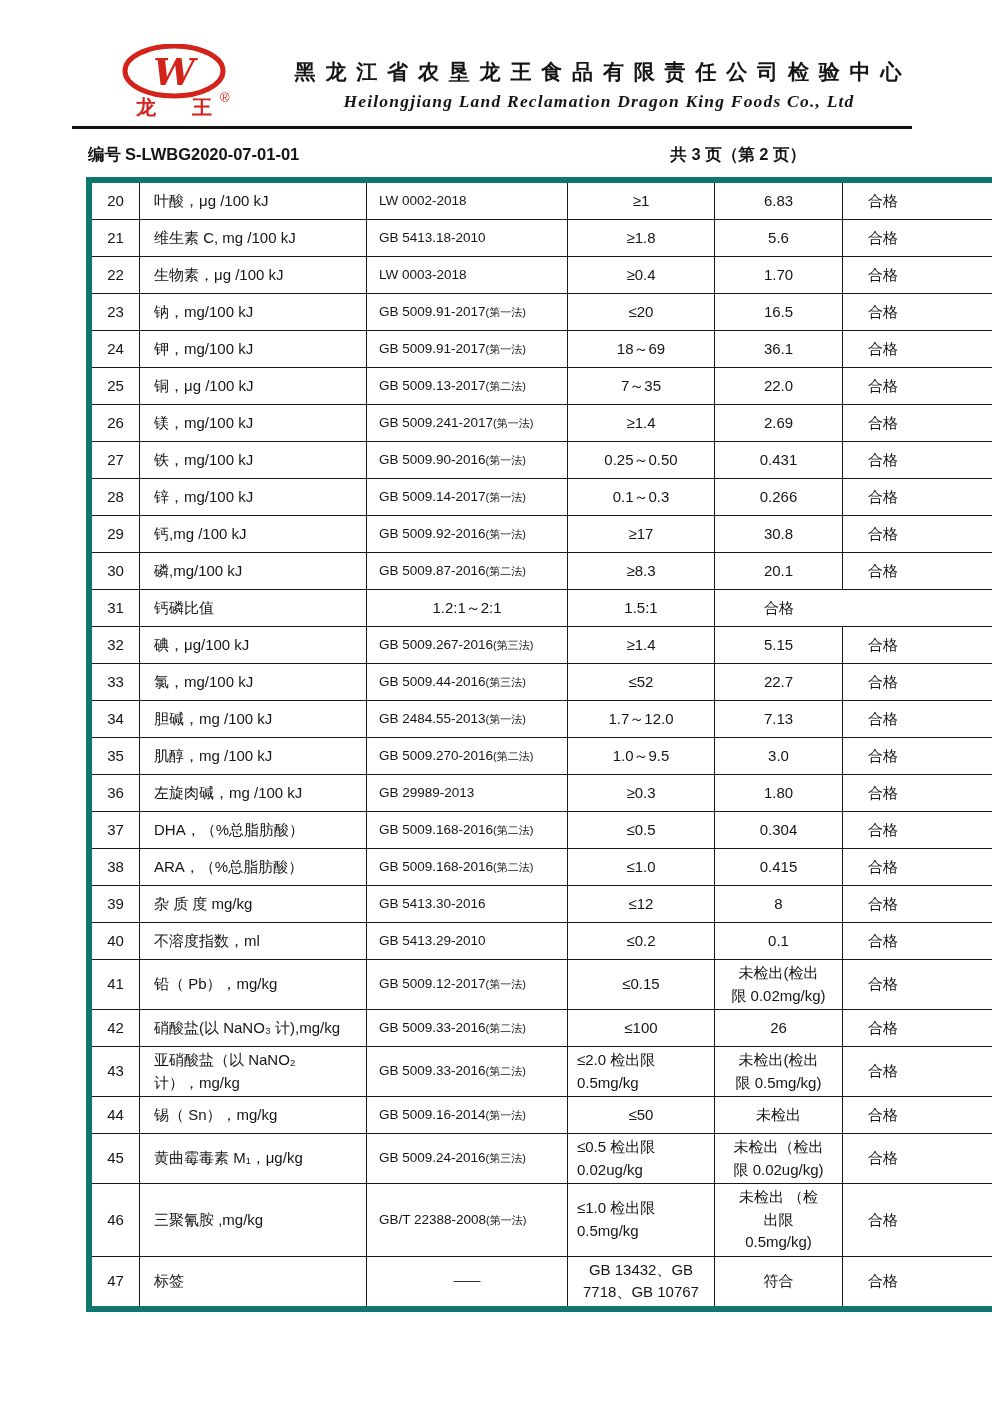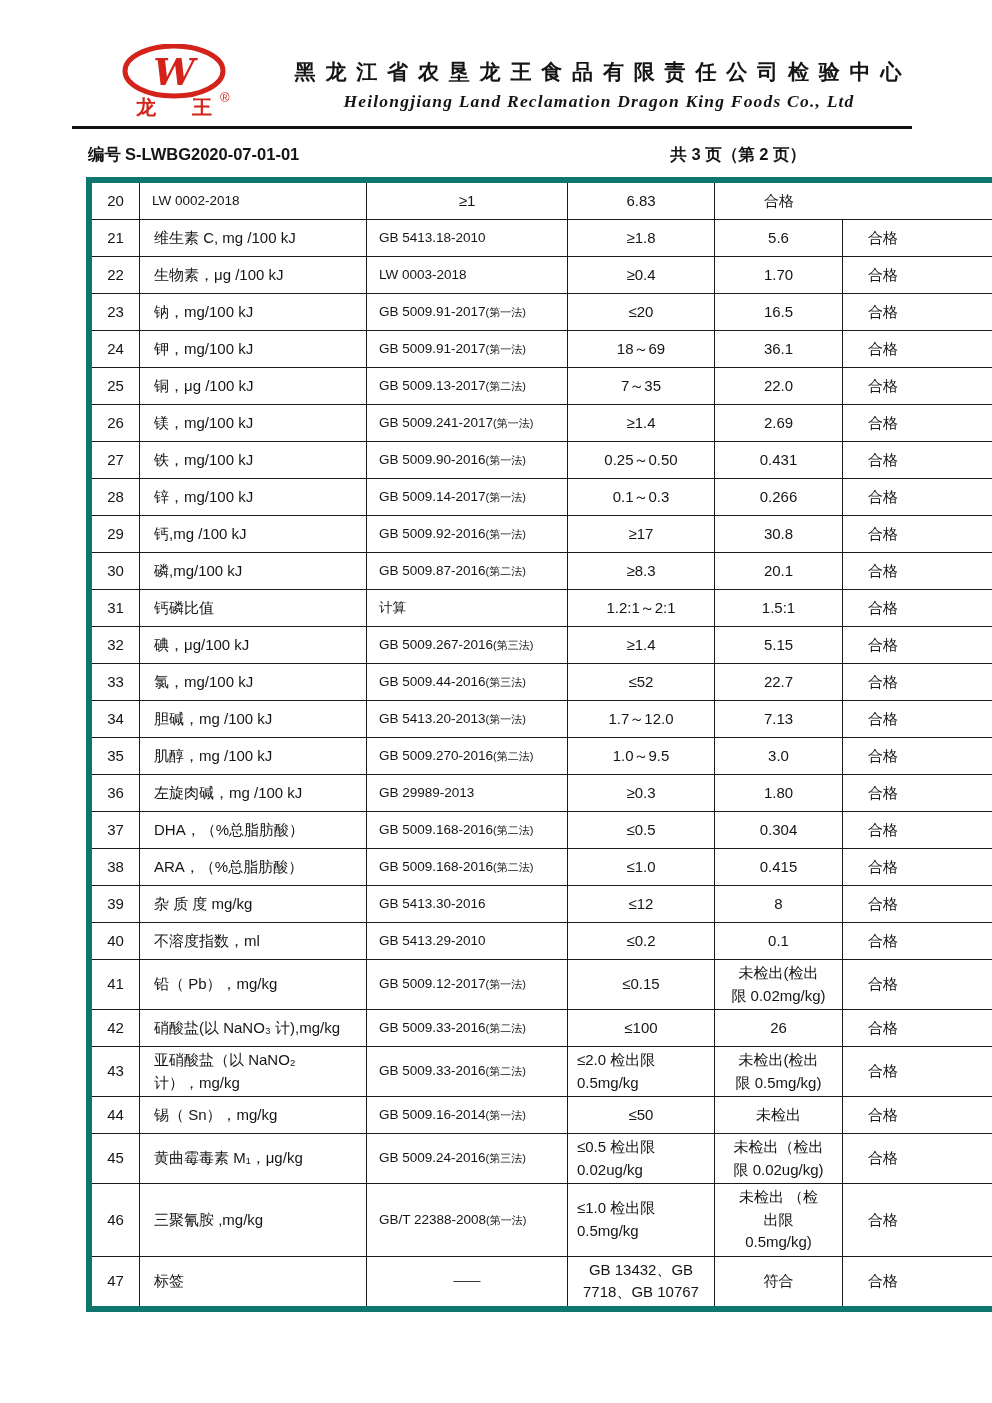--- a/index.html
+++ b/index.html
@@ -86,20 +86,21 @@
   <div class="meta">
     <div class="no-wrap">
       <span>编号</span><span>S-LWBG2020-07-01-01</span>
     </div>
     <div>共 3 页（第 2 页）</div>
   </div>
 
   <div class="report-table" id="report-table">
       <div class="tr">
       <div class="td c-no">20</div>
+      <div class="td c-item">叶酸，μg /100 kJ</div>
       <div class="td c-method"><span class="method-text">LW 0002-2018</span><span class="method-note"></span></div>
       <div class="td c-limit">≥1</div>
       <div class="td c-result">6.83</div>
       <div class="td c-concl">合格</div>
     </div>
       <div class="tr">
       <div class="td c-no">21</div>
       <div class="td c-item">维生素 C, mg /100 kJ</div>
       <div class="td c-method"><span class="method-text">GB 5413.18-2010</span><span class="method-note"></span></div>
       <div class="td c-limit">≥1.8</div>
@@ -174,21 +175,20 @@
       <div class="td c-no">30</div>
       <div class="td c-item">磷,mg/100 kJ</div>
       <div class="td c-method"><span class="method-text">GB 5009.87-2016</span><span class="method-note">(第二法)</span></div>
       <div class="td c-limit">≥8.3</div>
       <div class="td c-result">20.1</div>
       <div class="td c-concl">合格</div>
     </div>
       <div class="tr">
       <div class="td c-no">31</div>
       <div class="td c-item">钙磷比值</div>
-      <div class="td c-method"><span class="method-text">计算</span><span class="method-note"></span></div>
       <div class="td c-limit">1.2:1～2:1</div>
       <div class="td c-result">1.5:1</div>
       <div class="td c-concl">合格</div>
     </div>
       <div class="tr">
       <div class="td c-no">32</div>
       <div class="td c-item">碘，μg/100 kJ</div>
       <div class="td c-method"><span class="method-text">GB 5009.267-2016</span><span class="method-note">(第三法)</span></div>
       <div class="td c-limit">≥1.4</div>
       <div class="td c-result">5.15</div>
@@ -198,21 +198,21 @@
       <div class="td c-no">33</div>
       <div class="td c-item">氯，mg/100 kJ</div>
       <div class="td c-method"><span class="method-text">GB 5009.44-2016</span><span class="method-note">(第三法)</span></div>
       <div class="td c-limit">≤52</div>
       <div class="td c-result">22.7</div>
       <div class="td c-concl">合格</div>
     </div>
       <div class="tr">
       <div class="td c-no">34</div>
       <div class="td c-item">胆碱，mg /100 kJ</div>
-      <div class="td c-method"><span class="method-text">GB 5413.20-2013</span><span class="method-note">(第一法)</span></div>
+      <div class="td c-method"><span class="method-text">GB 2484.55-2013</span><span class="method-note">(第一法)</span></div>
       <div class="td c-limit">1.7～12.0</div>
       <div class="td c-result">7.13</div>
       <div class="td c-concl">合格</div>
     </div>
       <div class="tr">
       <div class="td c-no">35</div>
       <div class="td c-item">肌醇，mg /100 kJ</div>
       <div class="td c-method"><span class="method-text">GB 5009.270-2016</span><span class="method-note">(第二法)</span></div>
       <div class="td c-limit">1.0～9.5</div>
       <div class="td c-result">3.0</div>

